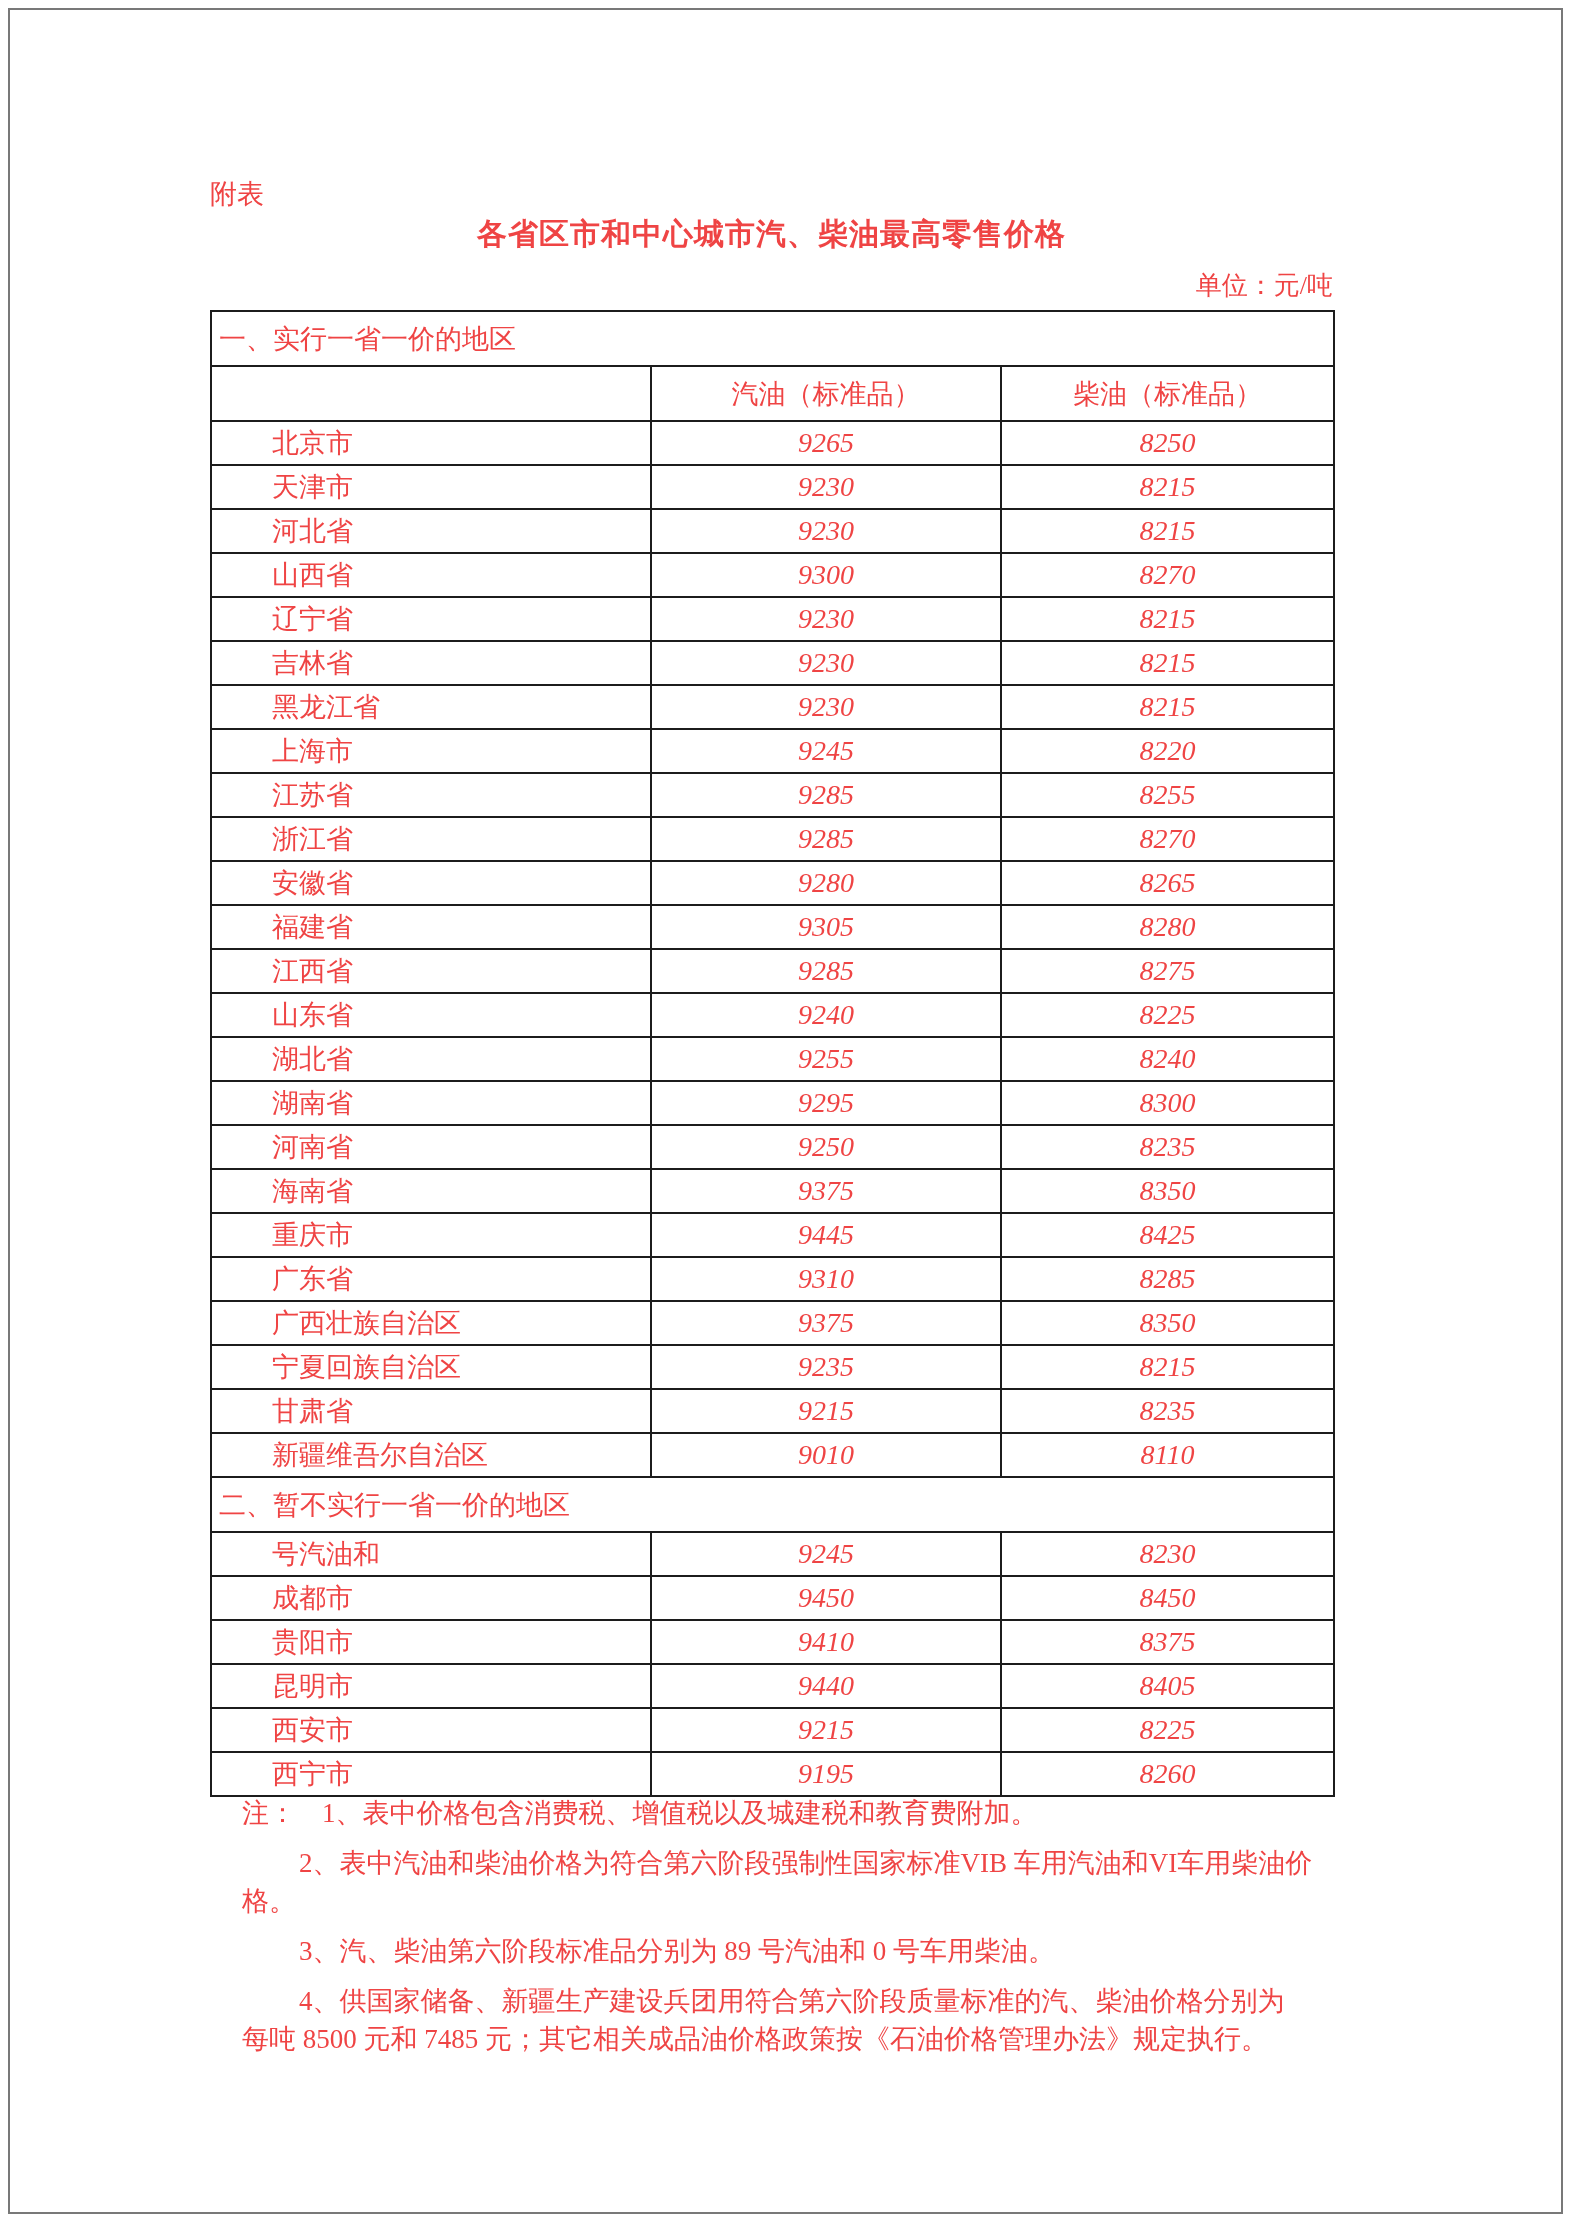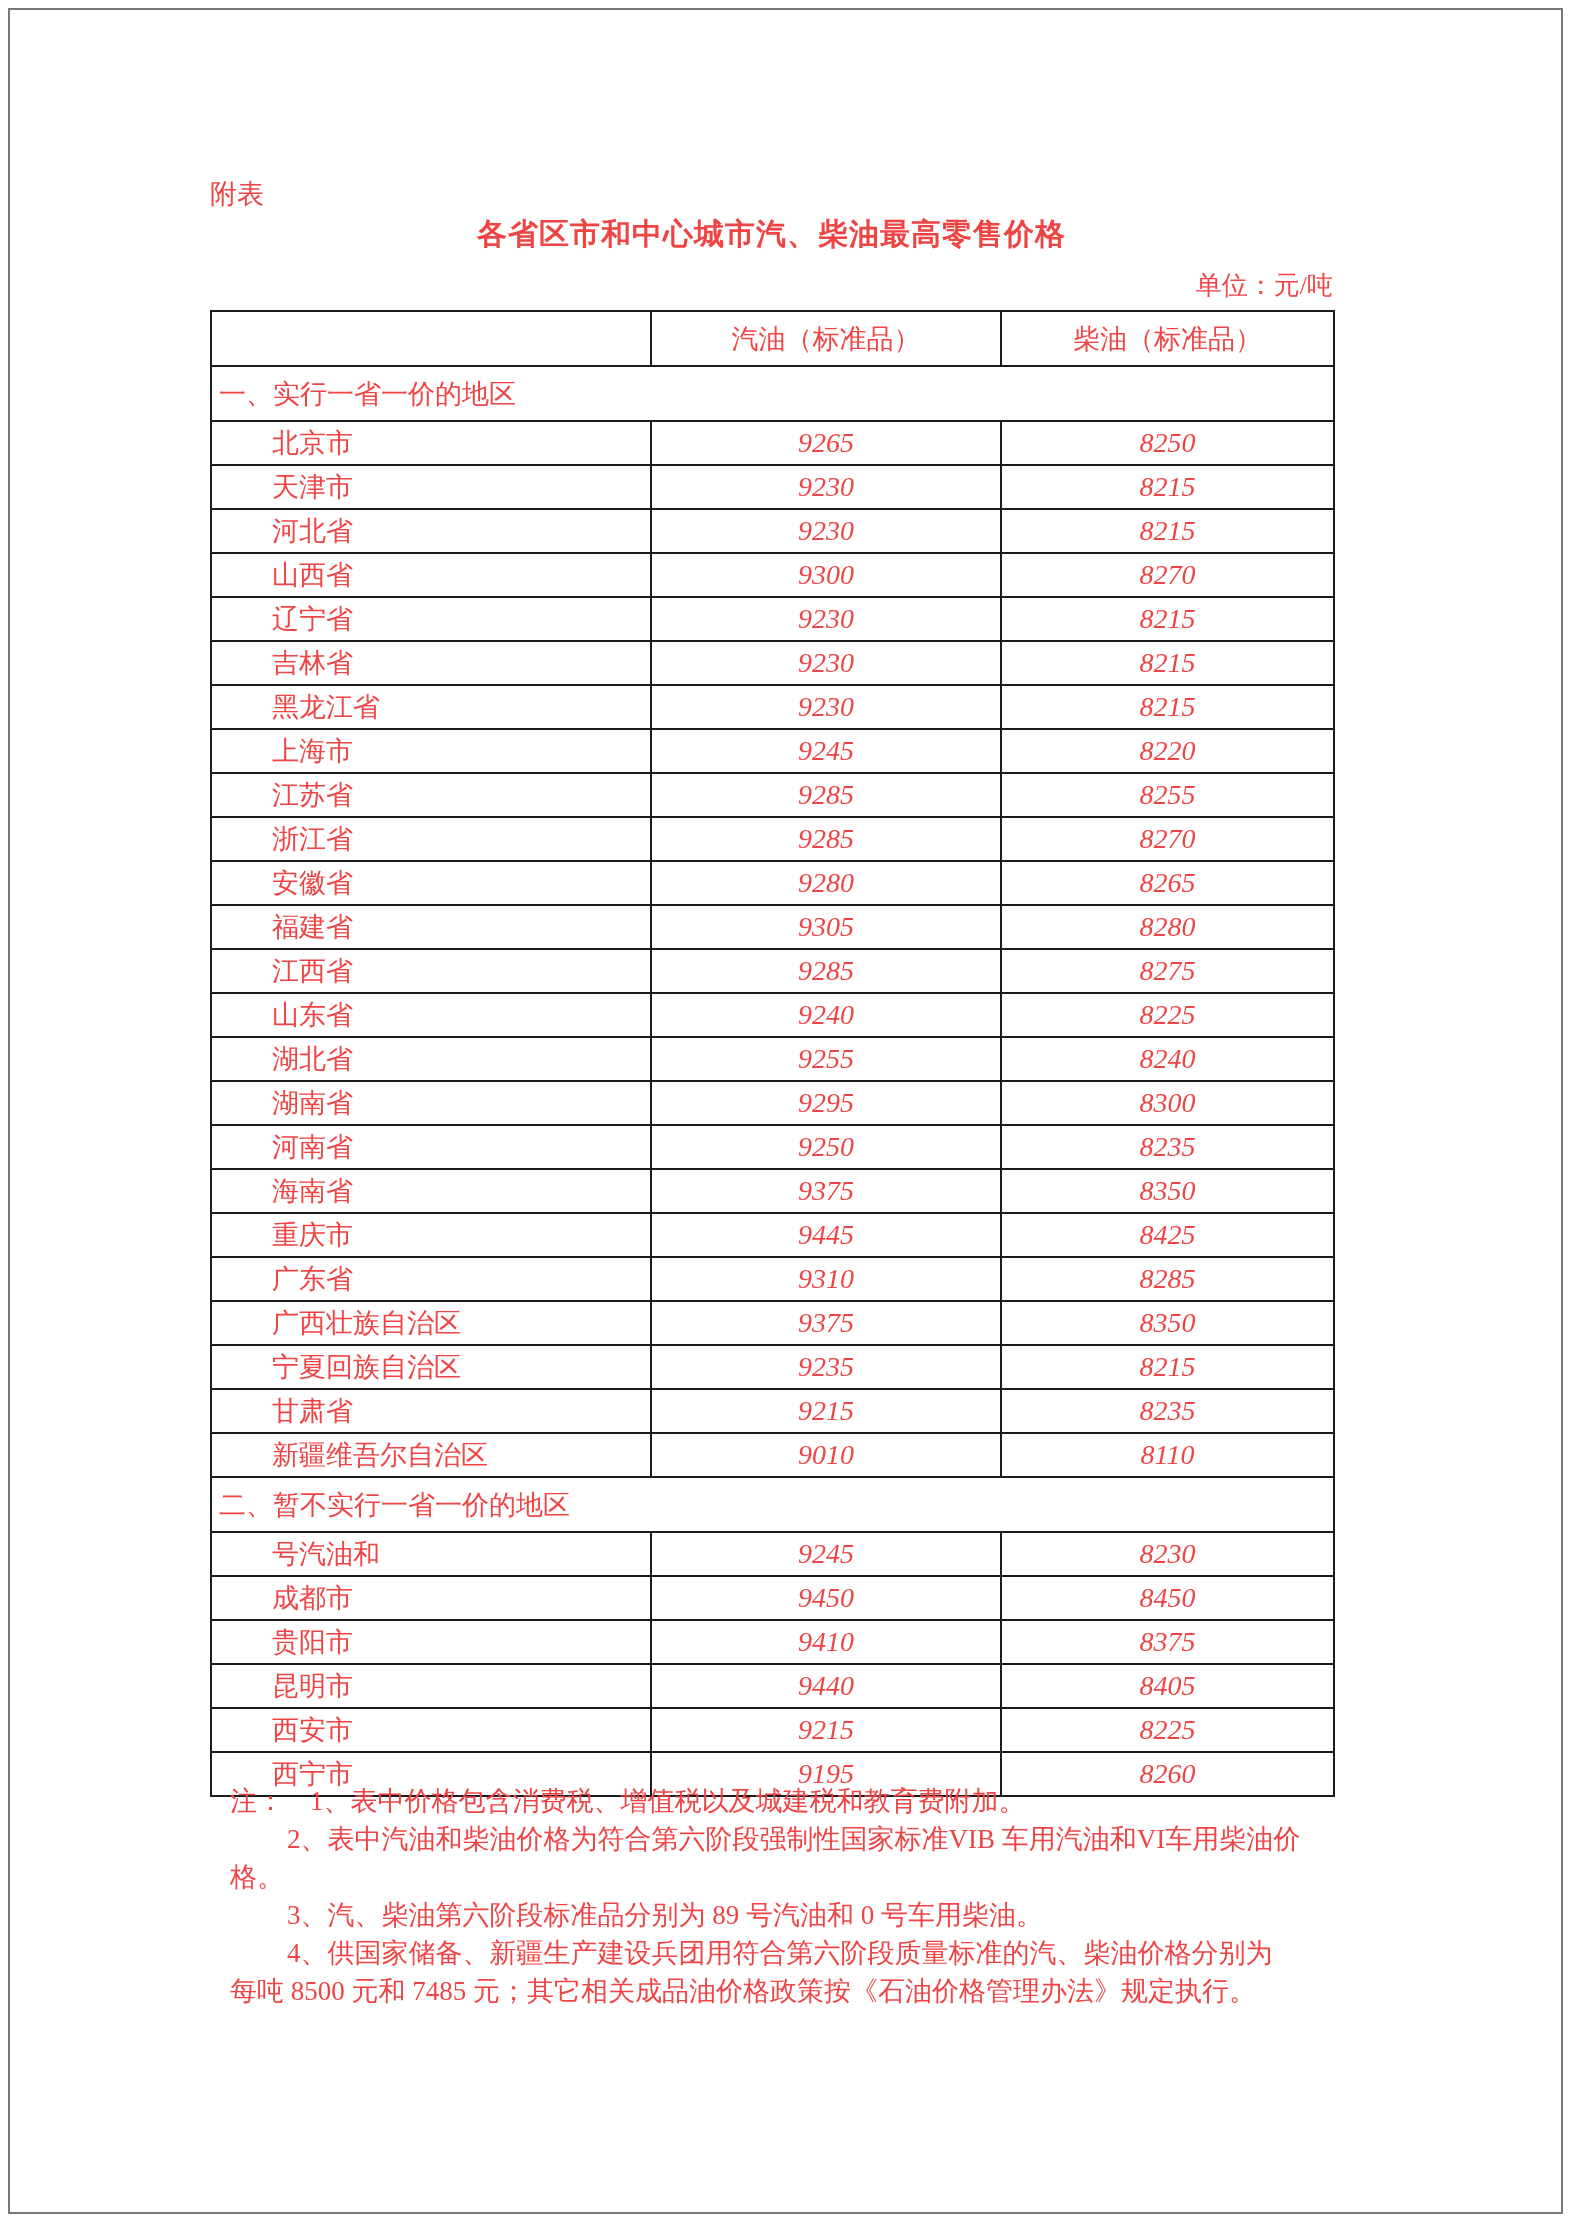--- a/index.html
+++ b/index.html
@@ -80,21 +80,21 @@
   }
   .notes {
     position: absolute;
     top: 1744px;
     left: 210px;
     width: 1123px;
     font-size: 27px;
     line-height: 38px;
   }
   .notes p {
-    margin: 0;
+    margin: 12px;
     white-space: pre-line;
     padding-left: 20px;
   }
   .notes p.indented { text-indent: 57px; }
   .note-prefix { padding-right: 26px; }
 </style>
 </head>
 <body>
 
 <div class="page">
@@ -107,28 +107,28 @@
   <div class="unit-label">单位：元/吨</div>
 
   <table class="price-table">
     <colgroup>
       <col style="width:440px">
       <col style="width:350px">
       <col style="width:333px">
     </colgroup>
     <tbody>
       <tr>
+          <td colspan="3" class="section-cell">一、实行一省一价的地区</td>
+        </tr>
+
+    <tr>
         <td class="header-cell"></td>
         <td class="header-cell">汽油（标准品）</td>
         <td class="header-cell">柴油（标准品）</td>
       </tr>
-
-    <tr>
-          <td colspan="3" class="section-cell">一、实行一省一价的地区</td>
-        </tr>
         <tr>
           <td class="region-cell">北京市</td>
           <td class="num-cell">9265</td>
           <td class="num-cell">8250</td>
         </tr>
         <tr>
           <td class="region-cell">天津市</td>
           <td class="num-cell">9230</td>
           <td class="num-cell">8215</td>
         </tr>

